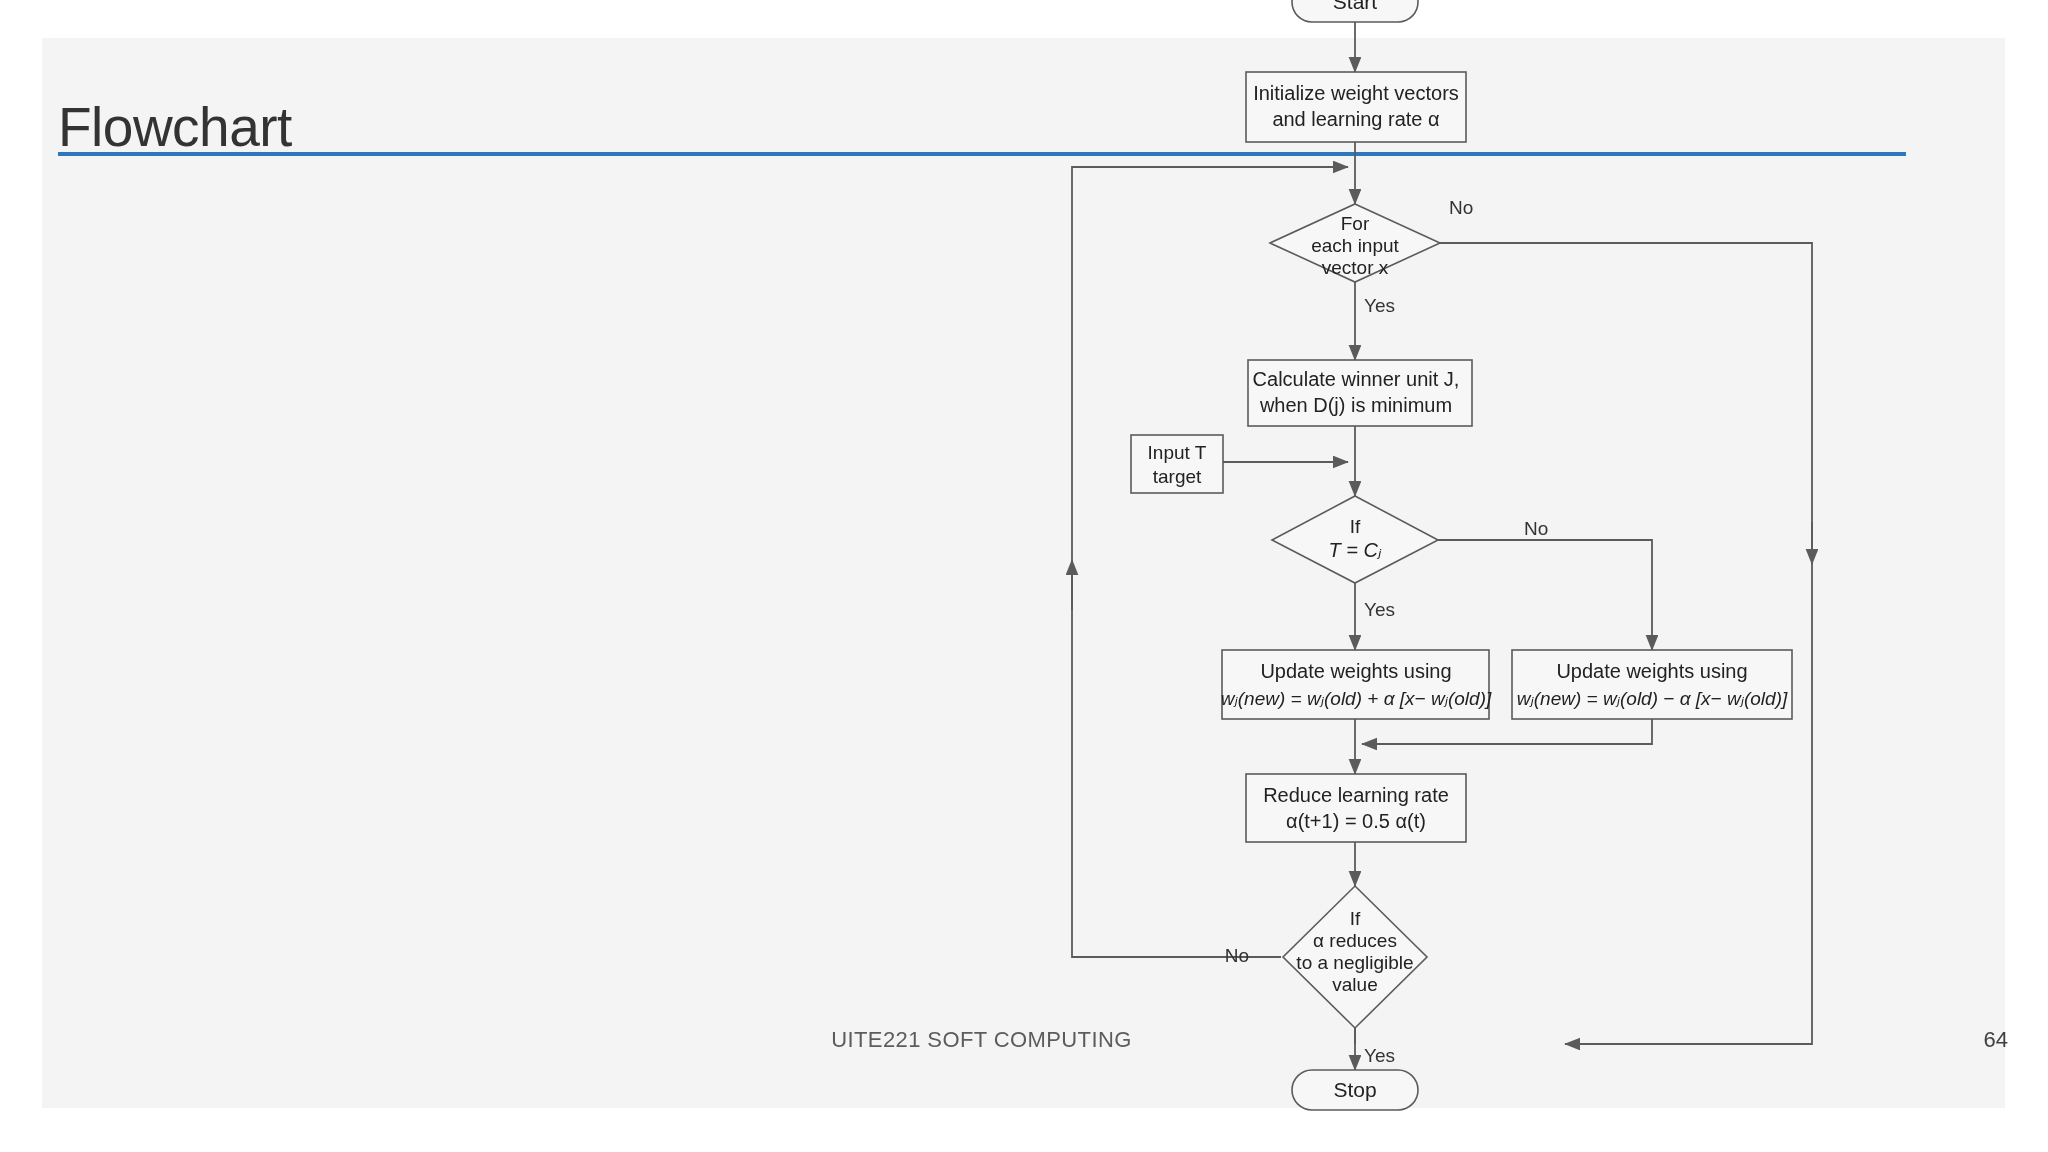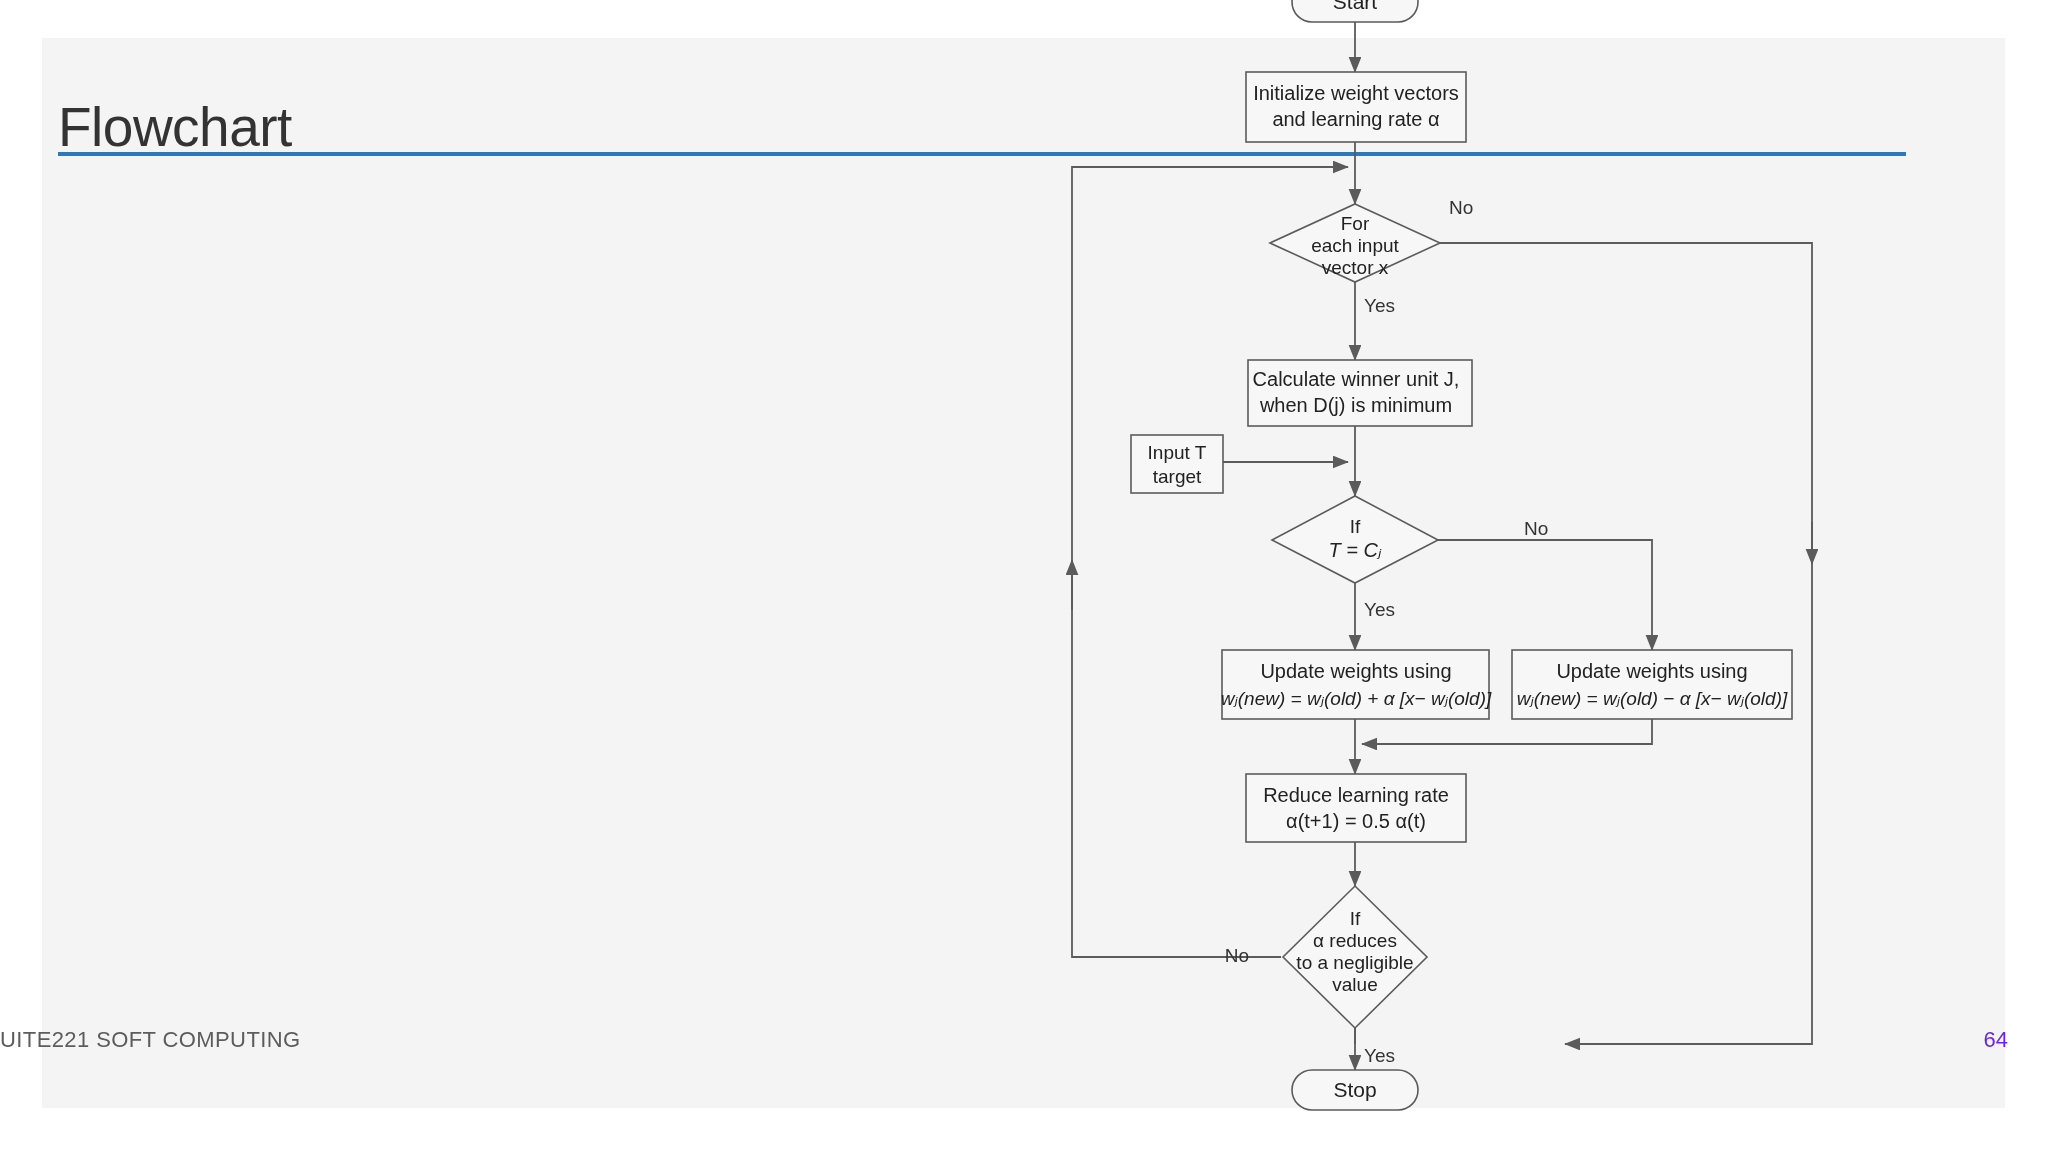--- a/index.html
+++ b/index.html
@@ -1,21 +1,21 @@
 <!DOCTYPE html>
 <html><head>
 <meta charset="utf-8">
 <style>
   html,body{margin:0;padding:0;background:#ffffff;}
   body{width:2048px;height:1152px;overflow:hidden;font-family:"Liberation Sans","DejaVu Sans",sans-serif;}
   #slide{position:absolute;left:42px;top:38px;width:1963px;height:1070px;background:#f4f4f4;}
   #title{position:absolute;left:58px;top:60px;font-size:55px;color:#333333;letter-spacing:-0.5px;line-height:1;white-space:nowrap;margin-top:40px;}
   #title-rule{position:absolute;left:58px;top:152px;width:1848px;height:4px;background:#2f77bb;}
-  #footer-center{position:absolute;left:0;top:1027px;width:1963px;font-size:22px;color:#5c5c5c;letter-spacing:0.4px;}
-  #footer-page{position:absolute;right:40px;top:1027px;font-size:22px;color:#6d28d9;text-align:center;}
+  #footer-center{position:absolute;left:0;top:1027px;width:1963px;text-align:center;font-size:22px;color:#5c5c5c;letter-spacing:0.4px;}
+  #footer-page{position:absolute;right:40px;top:1027px;font-size:22px;color:#404040;text-align:center;}
   #chart{position:absolute;left:0;top:-38px;width:2048px;height:1152px;}
   .nodetext{font-family:"Liberation Sans","DejaVu Sans",sans-serif;fill:#222;}
   .lbl{font-family:"Liberation Sans","DejaVu Sans",sans-serif;fill:#333;font-size:19px;}
   .sh{fill:#f7f7f7;stroke:#5b5b5b;stroke-width:1.6;}
   .ln{stroke:#5b5b5b;stroke-width:1.8;fill:none;}
 </style>
 </head>
 <body>
 
 <div id="slide" style="background: rgb(244, 244, 244);"></div>

